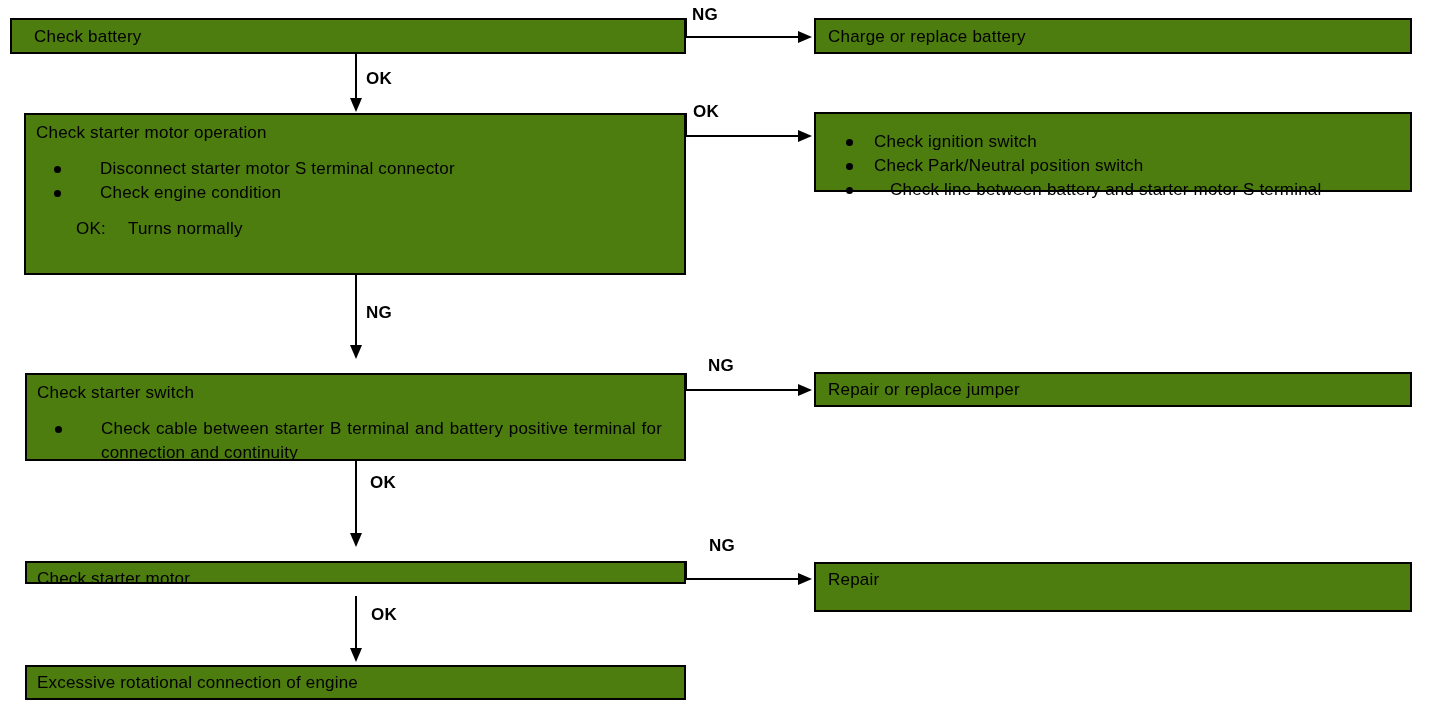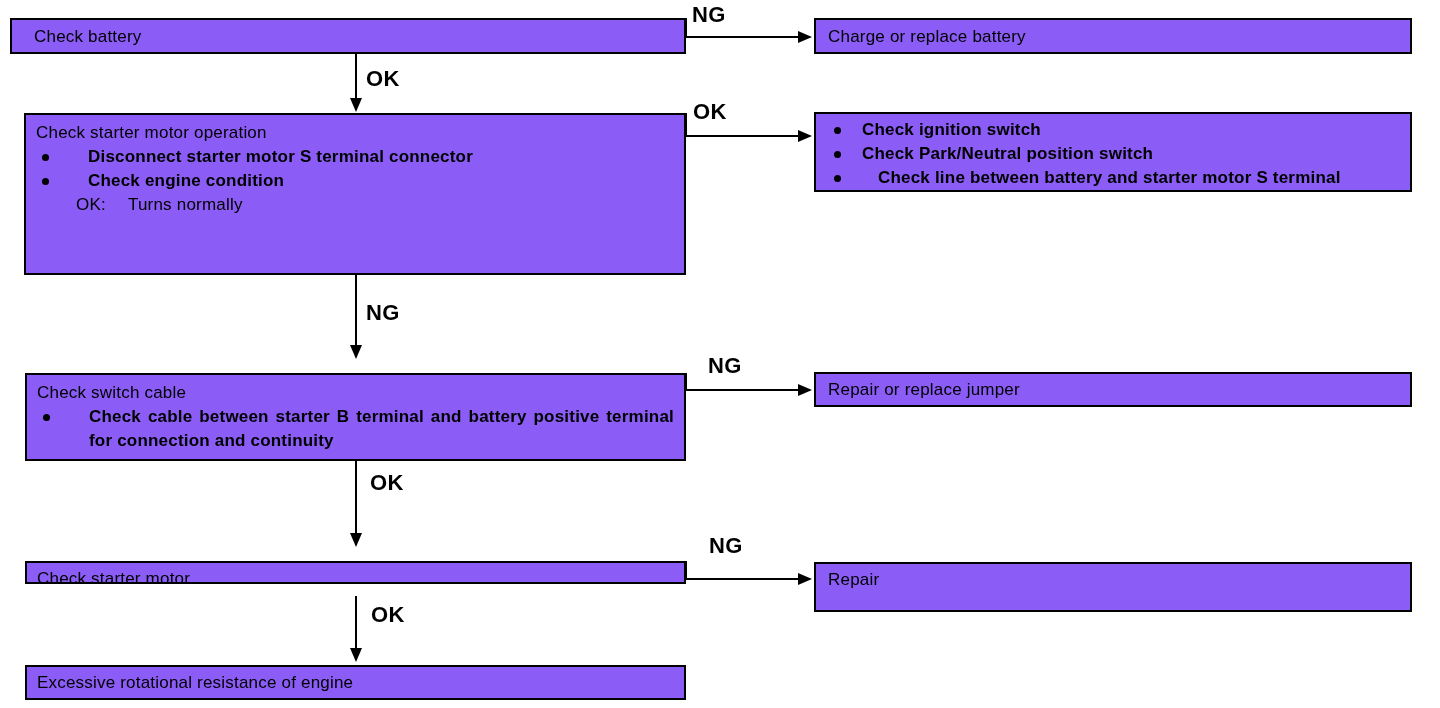--- a/index.html
+++ b/index.html
@@ -18,35 +18,34 @@
     height: 708px;
     background: #ffffff;
     overflow: hidden;
   }
 
   
   .box {
     position: absolute;
     box-sizing: border-box;
     border: 2px solid #000000;
-    background: #8b5cf6;
+    background: #4d7c0f;
     padding: 4px 0 4px 0;
   }
   .box-title {
     font-size: 17px;
     line-height: 24px;
     padding-left: 10px;
     white-space: nowrap;
     letter-spacing: 0.2px;
   }
   .bullet-list {
     list-style: none;
-    margin: 0;
+    margin: 12px;
     padding: 0;
-    font-weight: bold;
   }
   .bullet-item {
     position: relative;
     font-size: 17px;
     line-height: 24px;
     padding-left: 62px;
     letter-spacing: 0.2px;
   }
   .bullet-item .dot {
     position: absolute;
@@ -94,21 +93,21 @@
   .arrow-right {
     position: absolute;
     width: 0;
     height: 0;
     border-top: 6px solid transparent;
     border-bottom: 6px solid transparent;
     border-left: 14px solid #000000;
   }
   .edge-label {
     position: absolute;
-    font-size: 22px;
+    font-size: 17px;
     font-weight: bold;
     line-height: 18px;
     letter-spacing: 0.3px;
     white-space: nowrap;
   }
 </style>
 </head>
 <body>
 
 <div id="canvas">
@@ -167,21 +166,21 @@
         <span>Check line between battery and starter motor S terminal</span>
       </li>
     </ul>
   </div>
 
   <div class="vline" style="left:355px; top:275px; height:72px;"></div>
   <div class="arrow-down" style="left:350px; top:345px;"></div>
   <div class="edge-label" style="left:366px; top:304px;">NG</div>
 
   <div class="box" style="left:25px; top:373px; width:661px; height:88px; padding-top:6px;">
-    <div class="box-title" style="padding-left:10px;">Check switch cable</div>
+    <div class="box-title" style="padding-left:10px;">Check starter switch</div>
     <ul class="bullet-list">
       <li class="bullet-item justify-two" style="padding-right:10px;">
         <span class="dot"></span>
         <span>Check cable between starter B terminal and battery positive terminal for connection and continuity</span>
       </li>
     </ul>
   </div>
 
   <div class="vline" style="left:685px; top:373px; height:18px;"></div>
   <div class="hline" style="left:685px; top:389px; width:115px;"></div>
@@ -207,16 +206,16 @@
 
   <div class="box" style="left:814px; top:562px; width:598px; height:50px; padding:0;">
     <div class="box-title" style="line-height:32px; padding-left:12px;">Repair</div>
   </div>
 
   <div class="vline" style="left:355px; top:596px; height:55px;"></div>
   <div class="arrow-down" style="left:350px; top:648px;"></div>
   <div class="edge-label" style="left:371px; top:606px;">OK</div>
 
   <div class="box" style="left:25px; top:665px; width:661px; height:35px; padding:0;">
-    <div class="box-title" style="line-height:32px; padding-left:10px;">Excessive rotational resistance of engine</div>
+    <div class="box-title" style="line-height:32px; padding-left:10px;">Excessive rotational connection of engine</div>
   </div>
 
 </div>
 
 </body></html>

